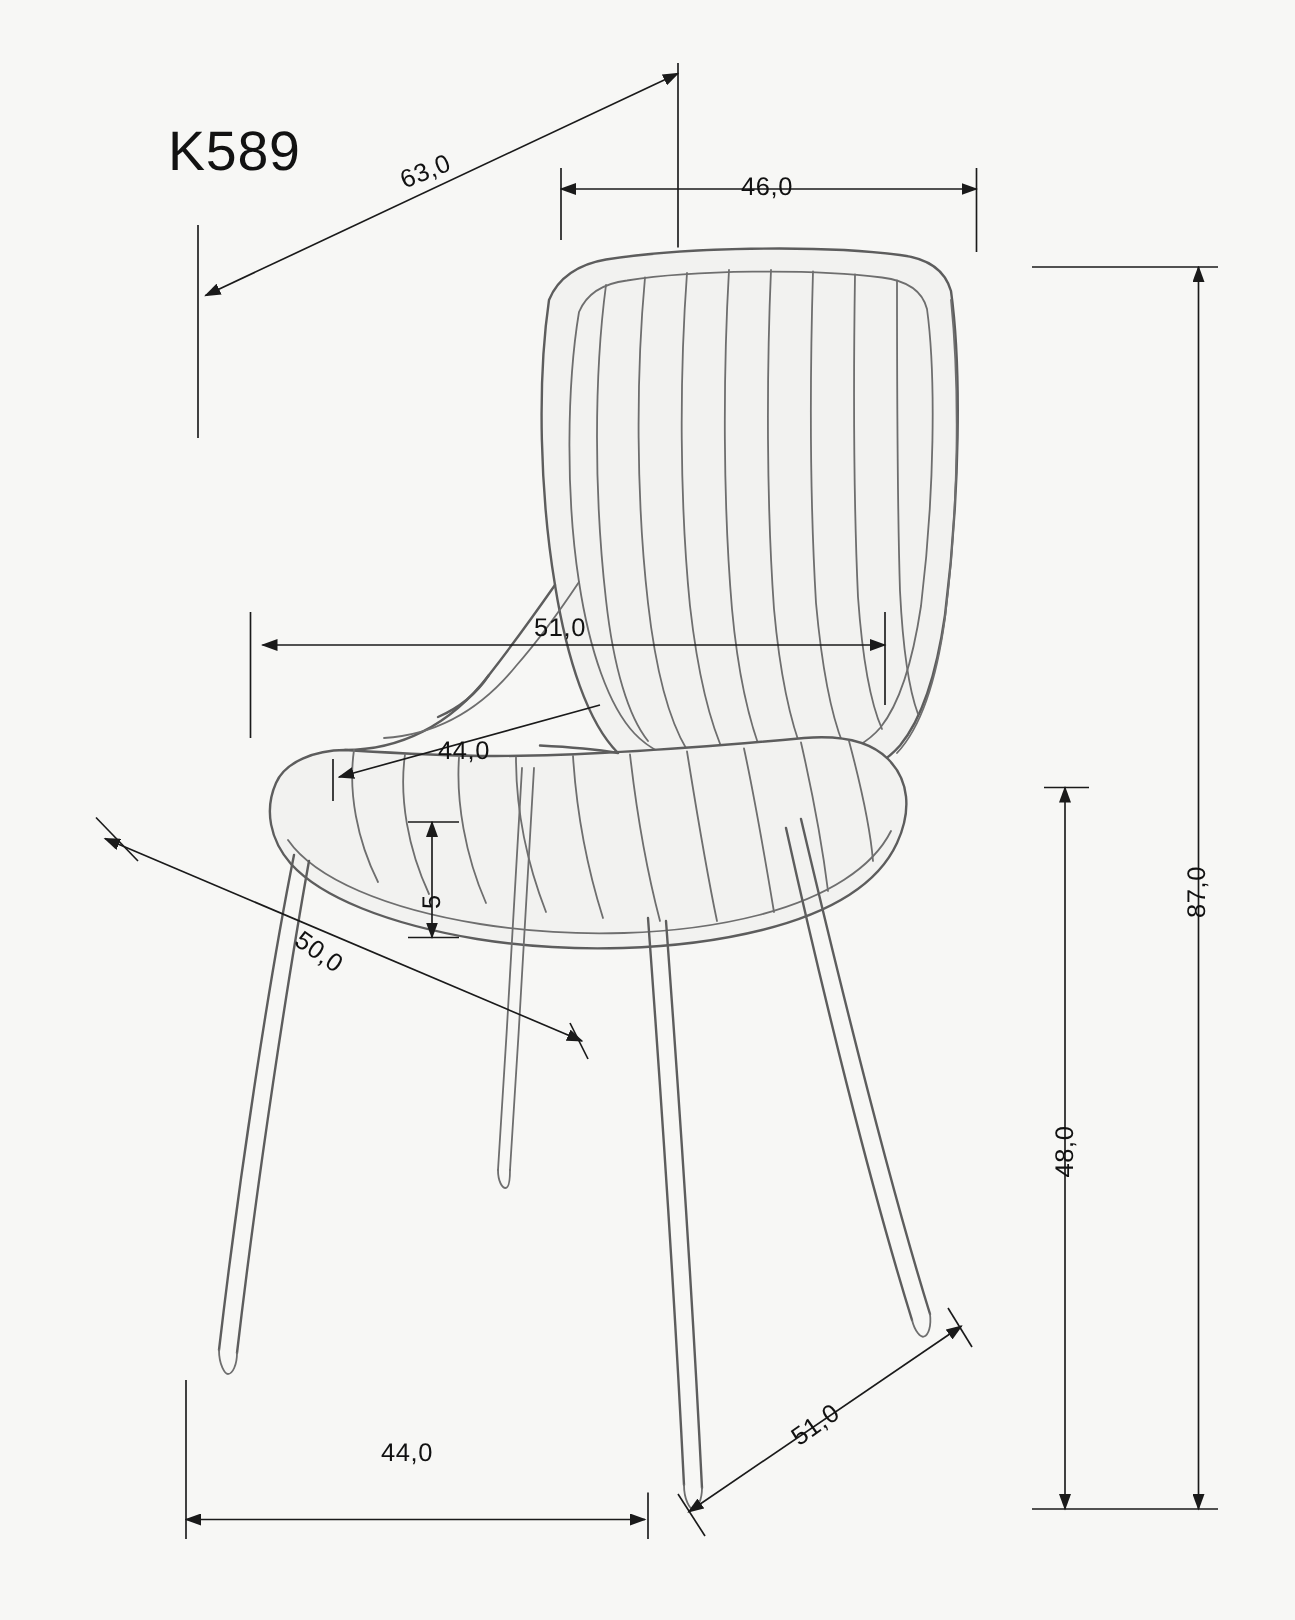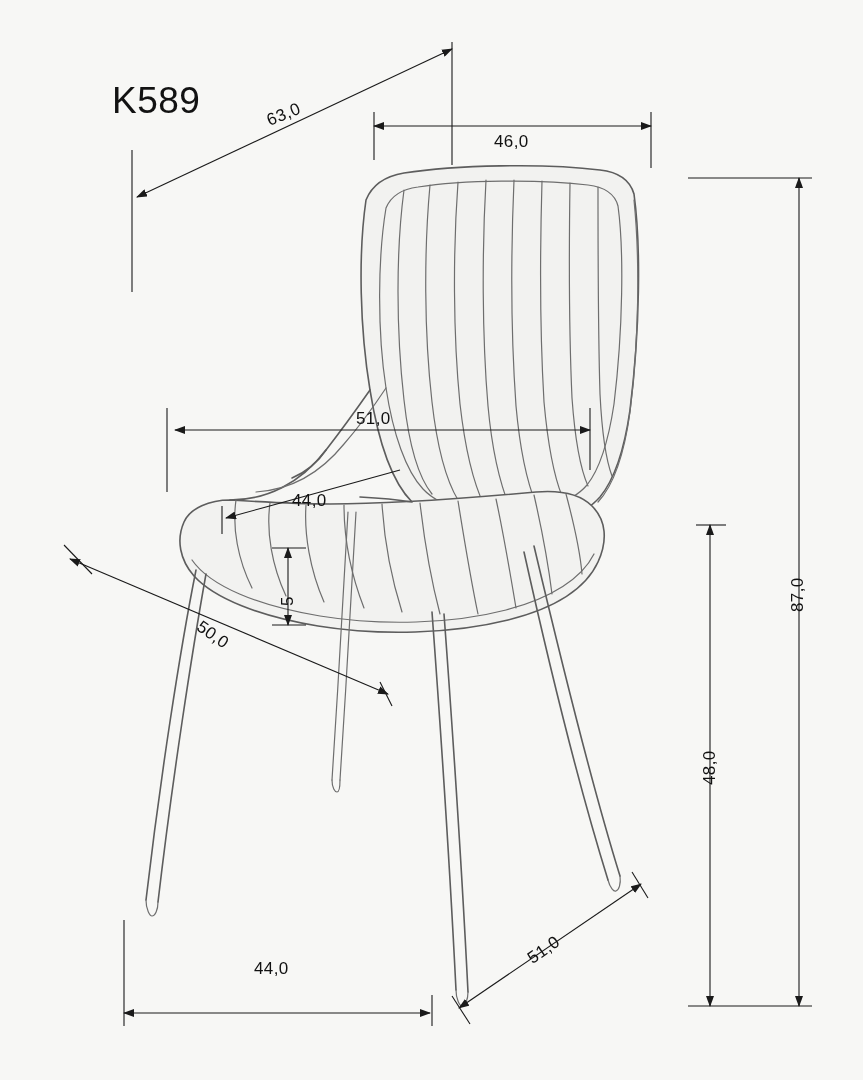--- a/index.html
+++ b/index.html
@@ -226,21 +226,21 @@
       <line class="dim-line" x1="459" y1="1008" x2="641" y2="884" marker-start="url(#arrowStart)" marker-end="url(#arrowEnd)"></line>
       <line class="ext-line" x1="452" y1="996" x2="470" y2="1024"></line>
       <line class="ext-line" x1="632" y1="872" x2="648" y2="898"></line>
     </g>
   </svg>
 
   <div id="model-title" class="label" style="left:112px; top:80px;">K589</div>
 
   <div class="label rot-neg22" style="left:264px; top:112px;">63,0</div>
 
-  <div class="label" style="left:494px; top:132px;">46,0</div>
+  <div class="label" style="left:494px; top:115px;">46,0</div>
 
   <div class="label" style="left:356px; top:409px;">51,0</div>
 
   <div class="label" style="left:292px; top:491px;">44,0</div>
 
   <div class="label rot-90" style="left:278px; top:606px;">5</div>
 
   <div class="label rot-pos35" style="left:204px; top:617px;">50,0</div>
 
   <div class="label rot-90" style="left:788px; top:612px;">87,0</div>

